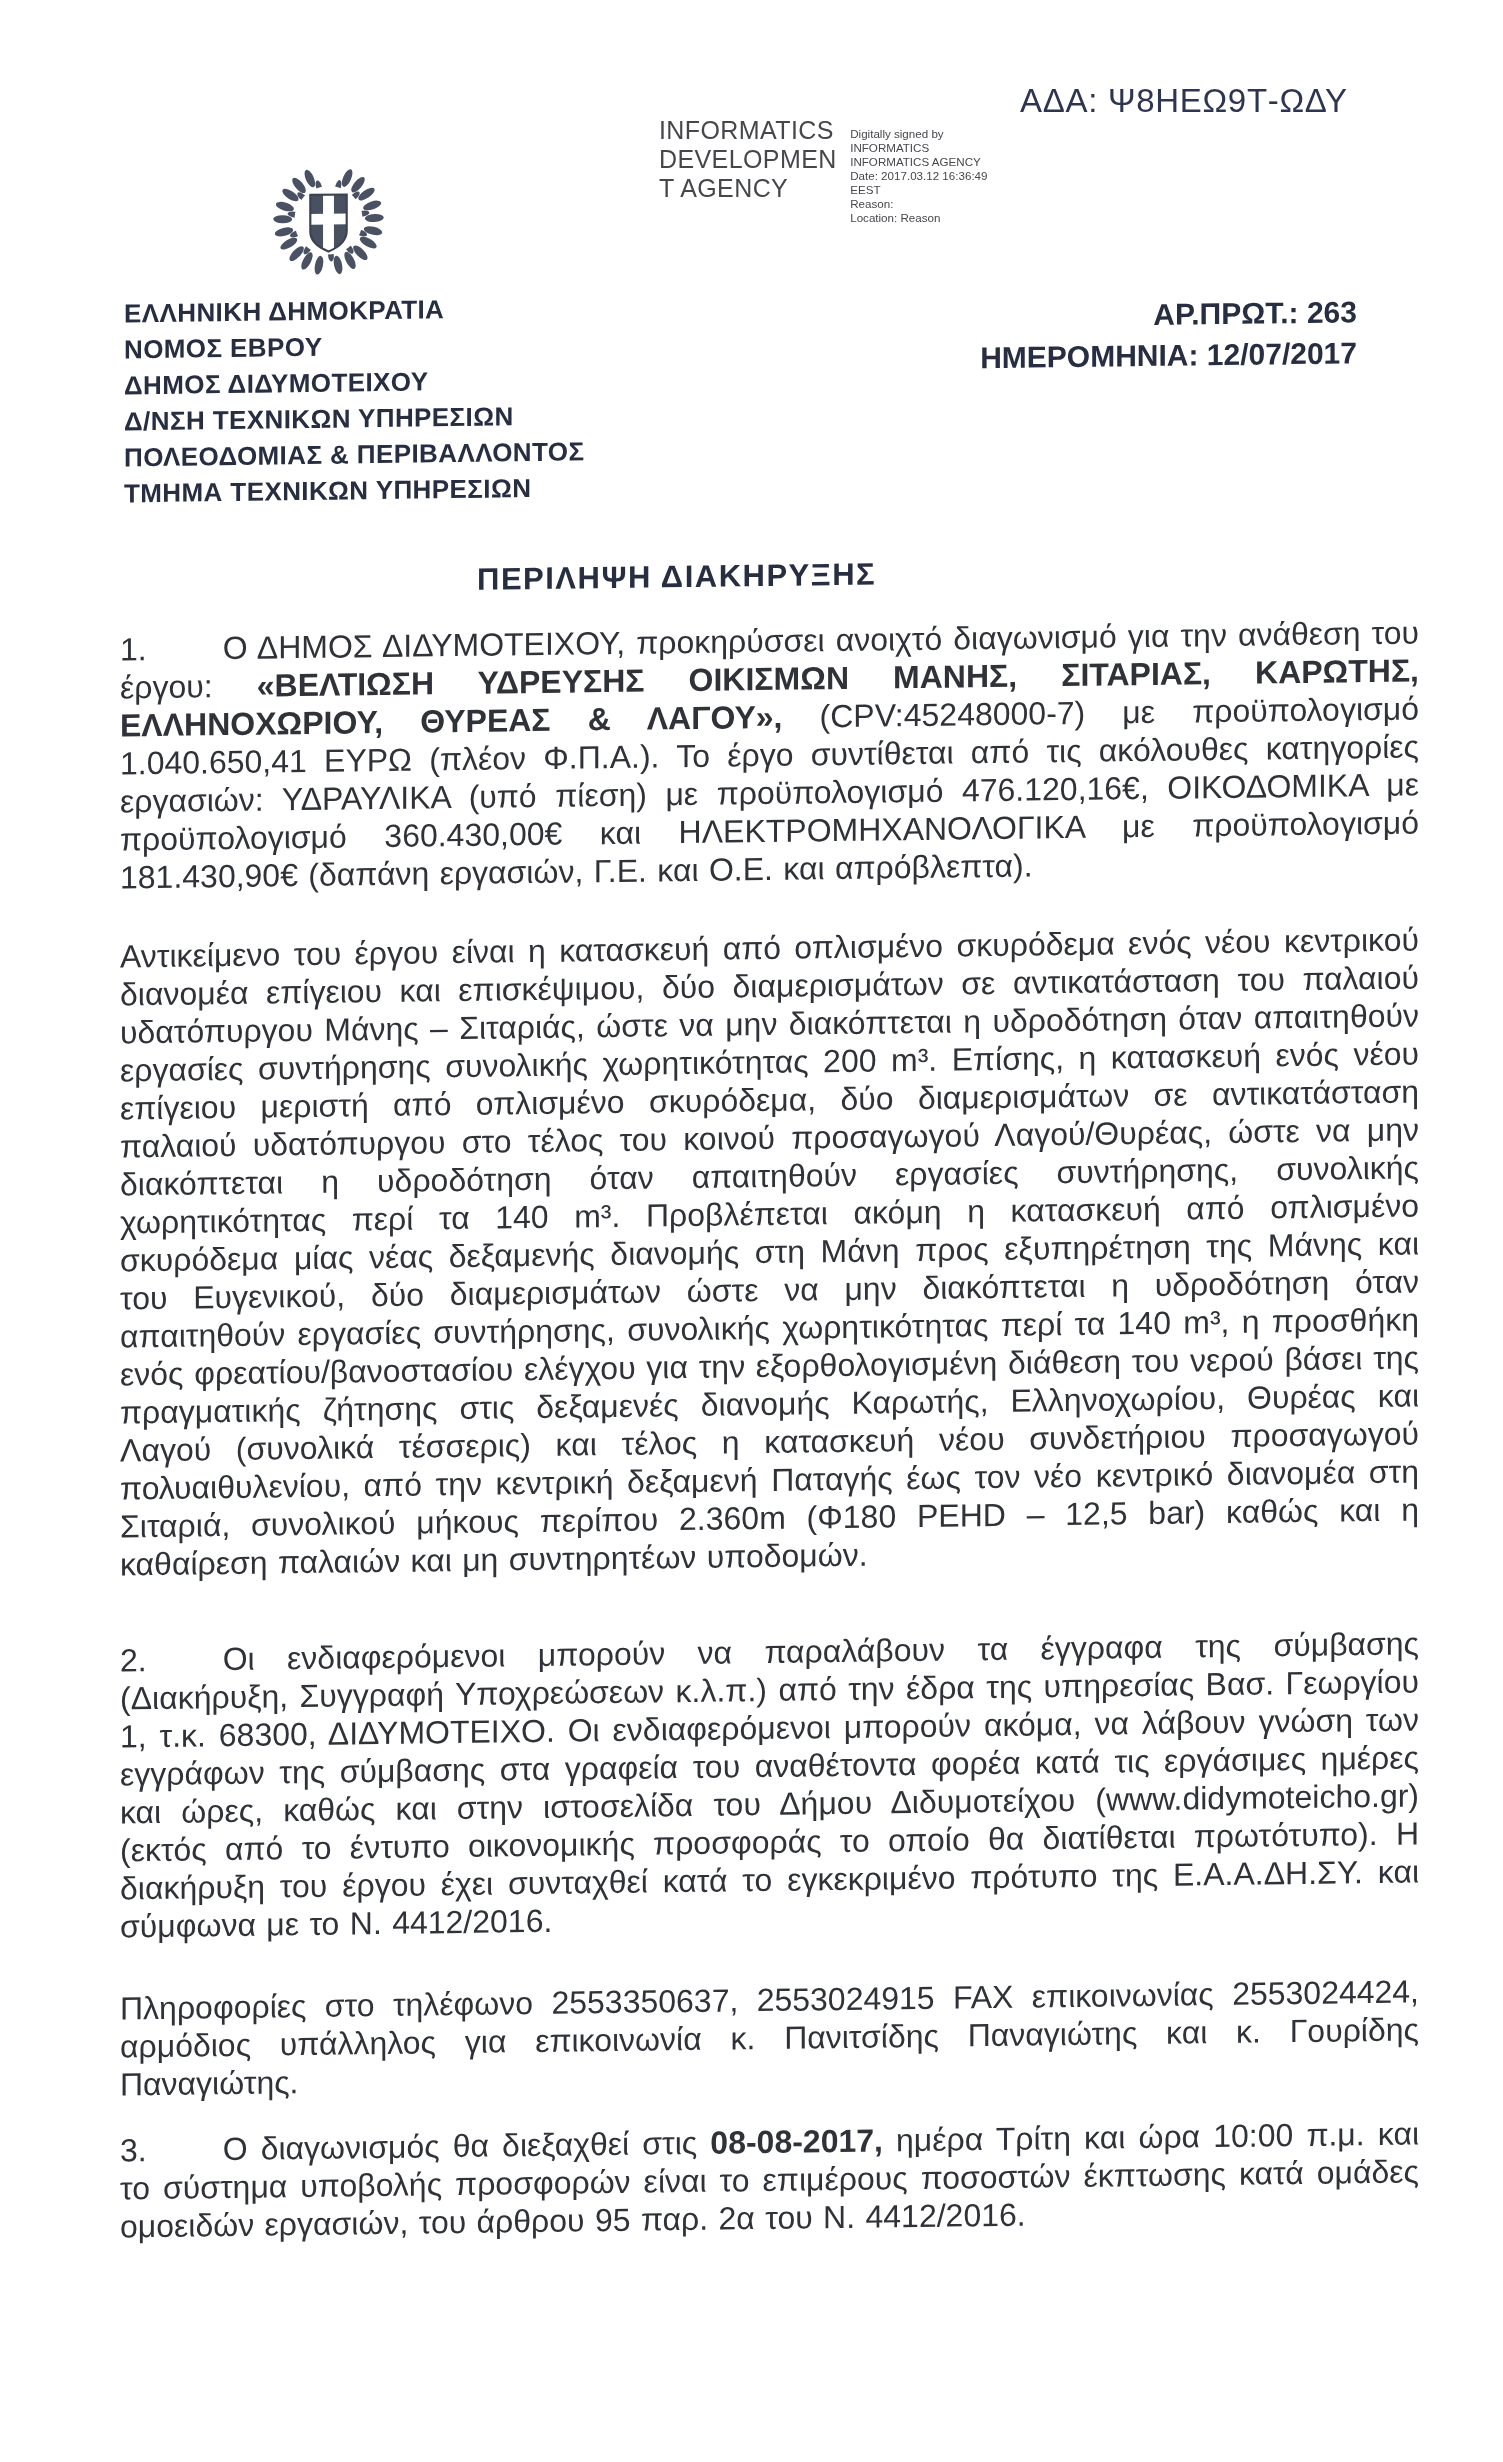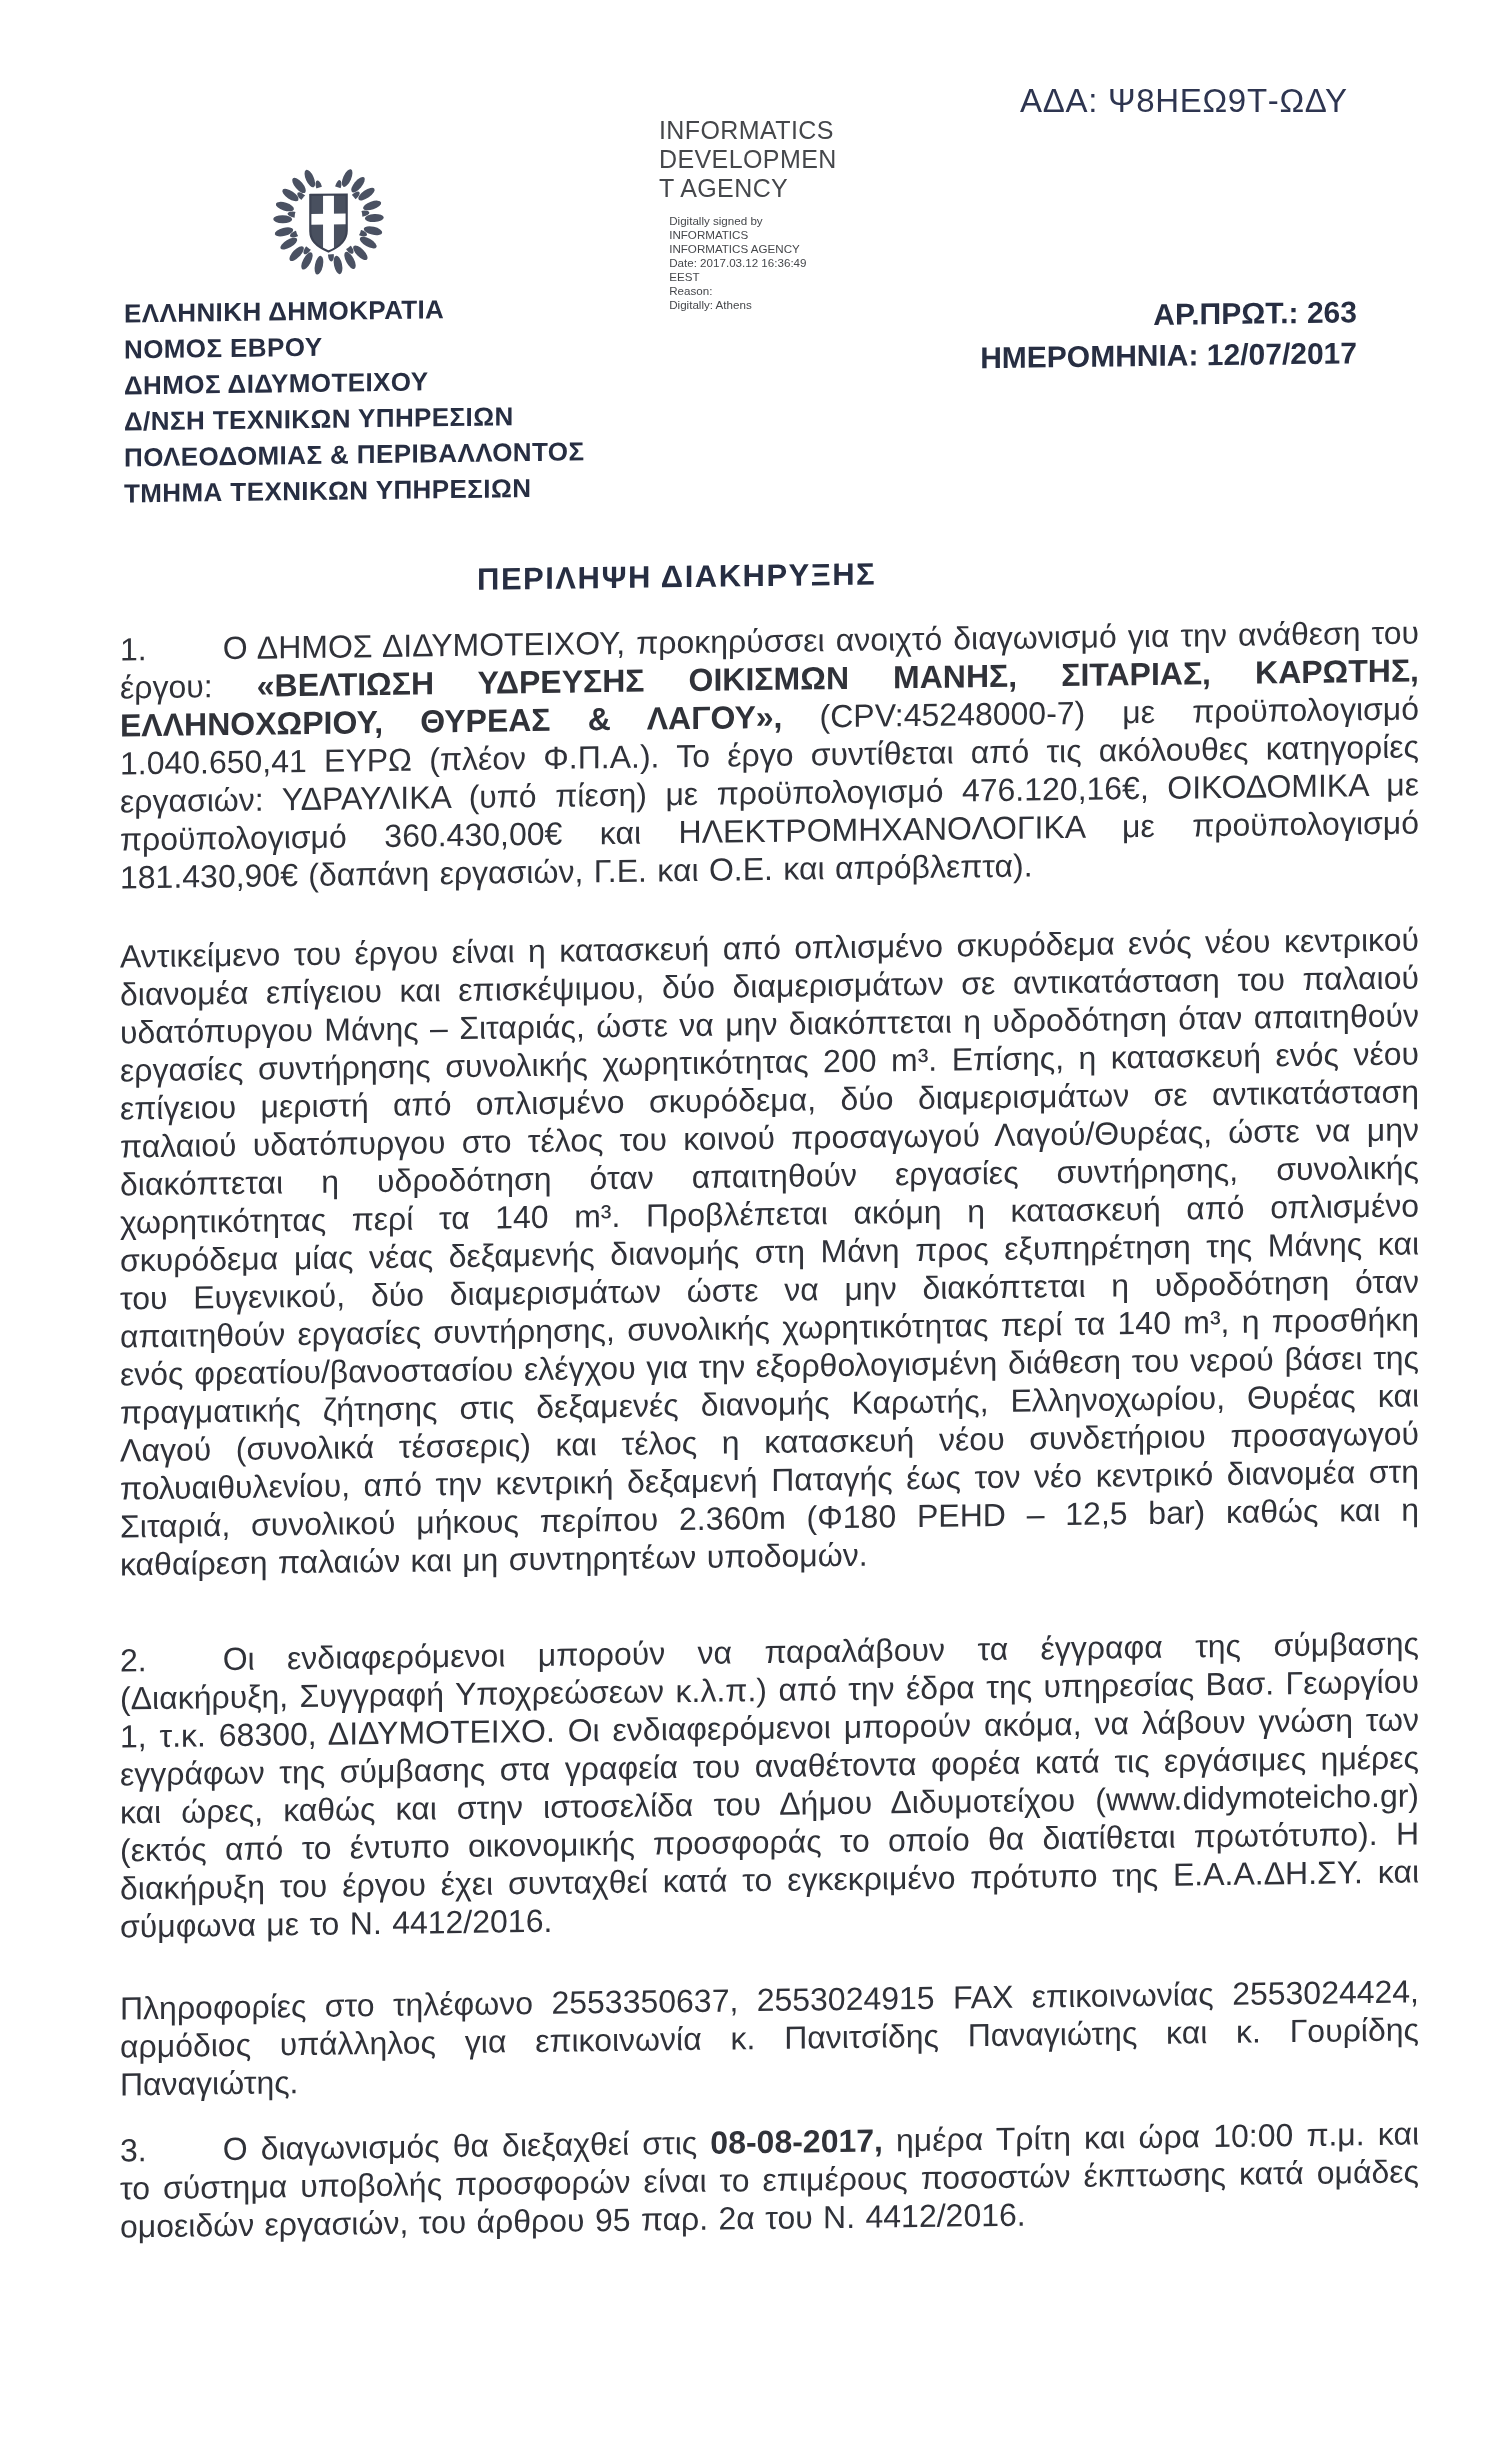--- a/index.html
+++ b/index.html
@@ -19,21 +19,21 @@
     position:relative; overflow:hidden;
   }
   .page{ position:absolute; inset:0; }
 
   
   .ada{
     position:absolute; left:1020px; top:82px;
     font-size:33px; letter-spacing:0.7px;
     color:var(--ada-ink);
   }
-  .stamp{ position:absolute; left:659px; top:116px; display:flex; color:var(--stamp-ink);flex-direction:column; }
+  .stamp{ position:absolute; left:659px; top:116px; display:flex; color:var(--stamp-ink); }
   .stamp-name{
     width:181px; font-size:25px; line-height:29px;
     letter-spacing:0.4px; font-weight:500;
   }
   .stamp-details{ margin-left:10.2px; font-size:11.6px; line-height:14px;margin-top:11px; }
 
   
   .scan{
     position:absolute; inset:0;
     transform:skewY(-0.75deg);
@@ -86,21 +86,21 @@
         <div>DEVELOPMEN</div>
         <div>T AGENCY</div>
       </div>
     <div class="stamp-details">
         <div>Digitally signed by</div>
         <div>INFORMATICS</div>
         <div>INFORMATICS AGENCY</div>
         <div>Date: 2017.03.12 16:36:49</div>
         <div>EEST</div>
         <div>Reason:</div>
-        <div>Digitally: Athens</div>
+        <div>Location: Reason</div>
       </div>
   </div>
 
   <div class="scan">
 
     <svg class="emblem" viewBox="0 0 158 158" aria-hidden="true">
       <defs>
         <g id="leaf">
             <ellipse cx="79" cy="16" rx="5.5" ry="13"></ellipse>
           </g>

